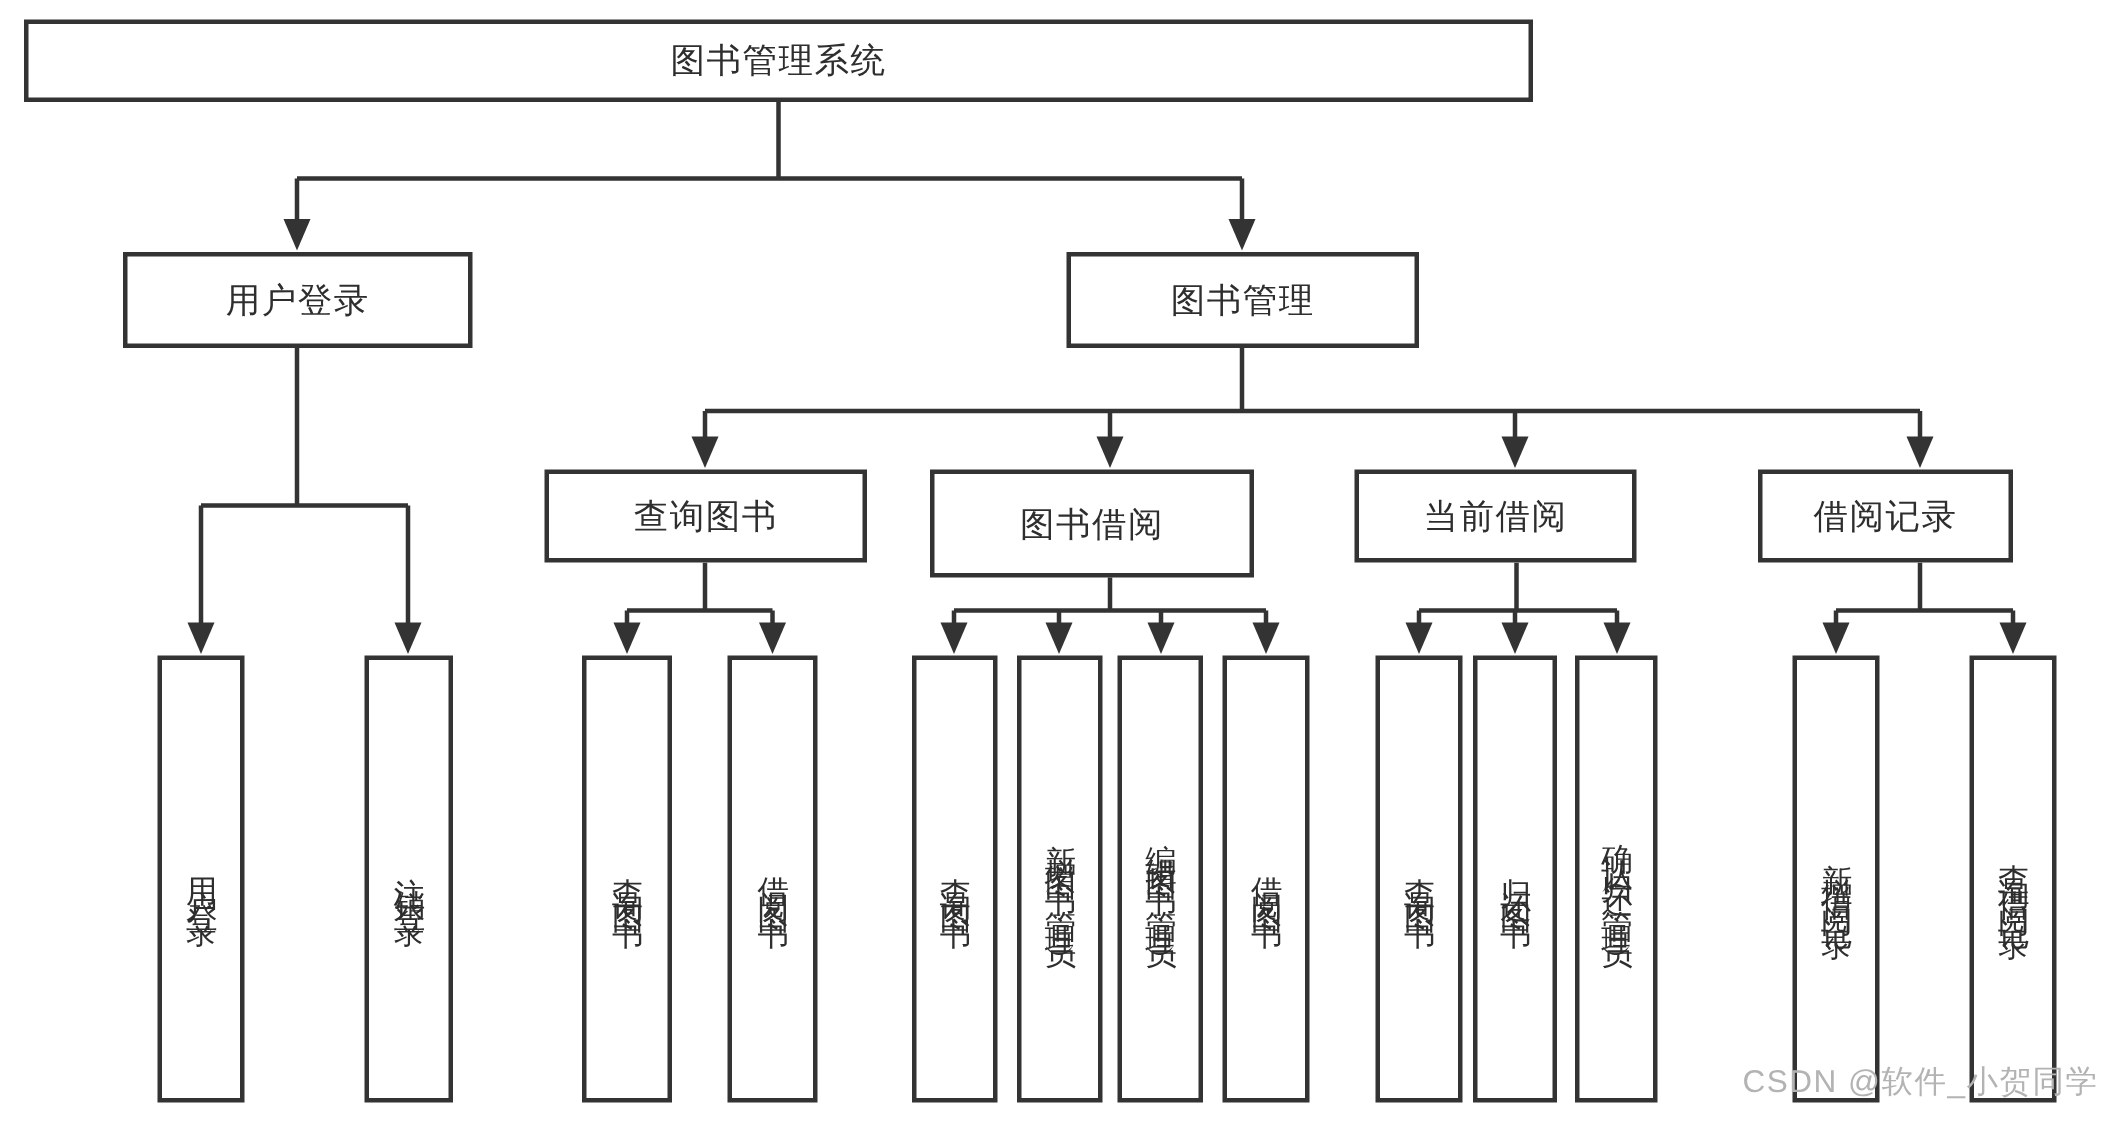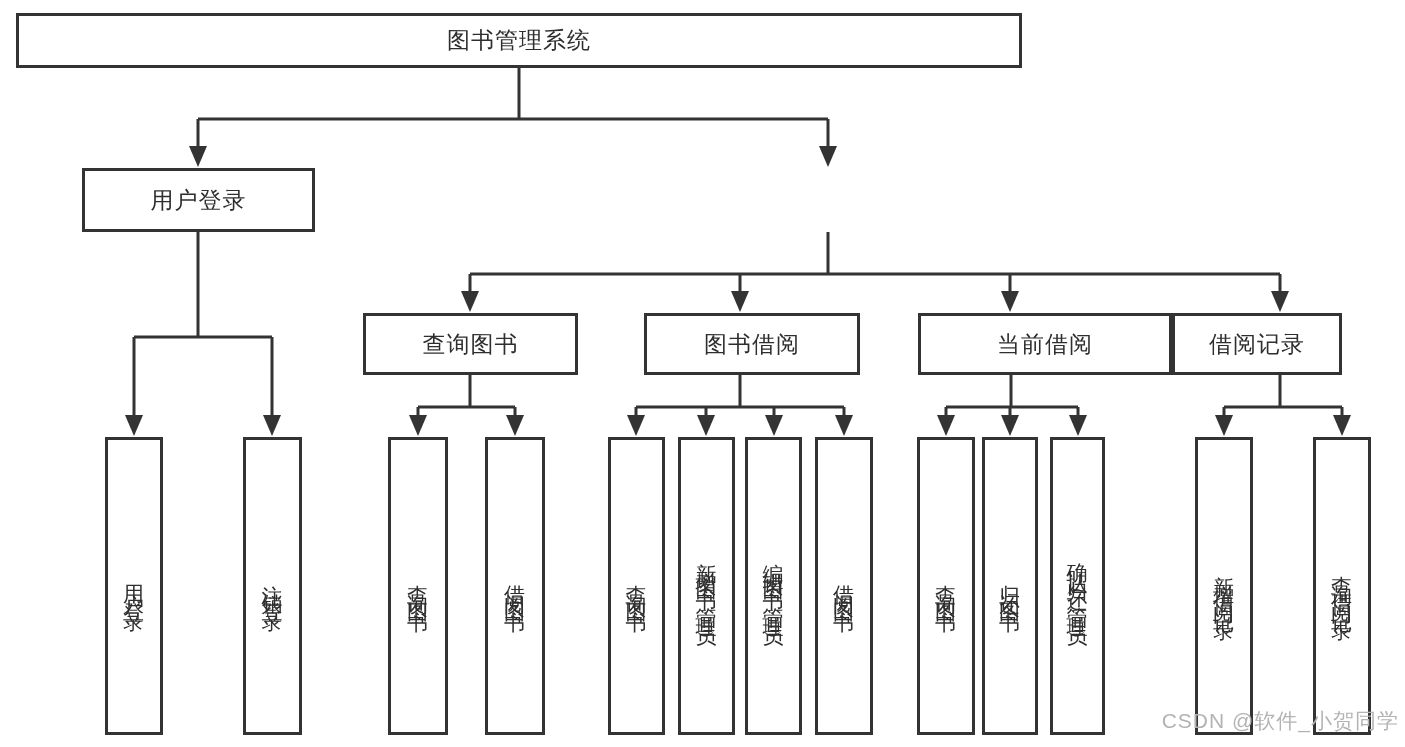--- a/index.html
+++ b/index.html
@@ -80,28 +80,31 @@
     </g>
   </svg>
 
   <div class="box hbox" style="left:16px;top:13px;width:1006px;height:55px;">
     <span>图书管理系统</span>
   </div>
 
   <div class="box hbox" style="left:82px;top:168px;width:233px;height:64px;">
     <span>用户登录</span>
   </div>
+  <div class="box hbox" style="left:711px;top:168px;width:235px;height:64px;">
+    <span>图书管理</span>
+  </div>
 
   <div class="box hbox" style="left:363px;top:313px;width:215px;height:62px;">
     <span>查询图书</span>
   </div>
-  <div class="box hbox" style="left:644px;top:313px;width:216px;height:62px;">
+  <div class="box hbox" style="left:620px;top:313px;width:216px;height:72px;">
     <span>图书借阅</span>
   </div>
-  <div class="box hbox" style="left:903px;top:313px;width:254px;height:62px;margin-left:15px;">
+  <div class="box hbox" style="left:903px;top:313px;width:188px;height:62px;">
     <span>当前借阅</span>
   </div>
   <div class="box hbox" style="left:1172px;top:313px;width:170px;height:62px;">
     <span>借阅记录</span>
   </div>
 
   <div class="box vbox" style="left:105px;top:437px;width:58px;height:298px;">
     <span class="vtext">用户登录</span>
   </div>
   <div class="box vbox" style="left:243px;top:437px;width:59px;height:298px;">

